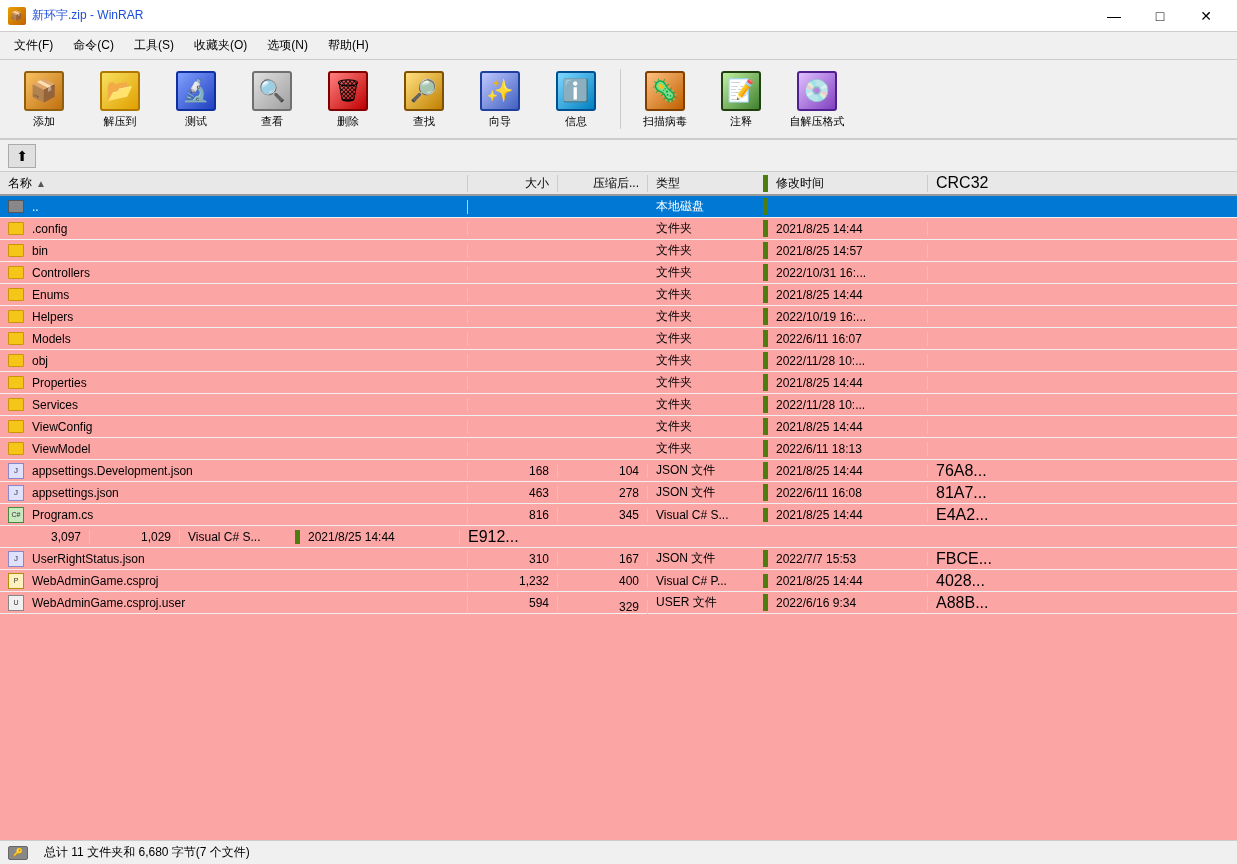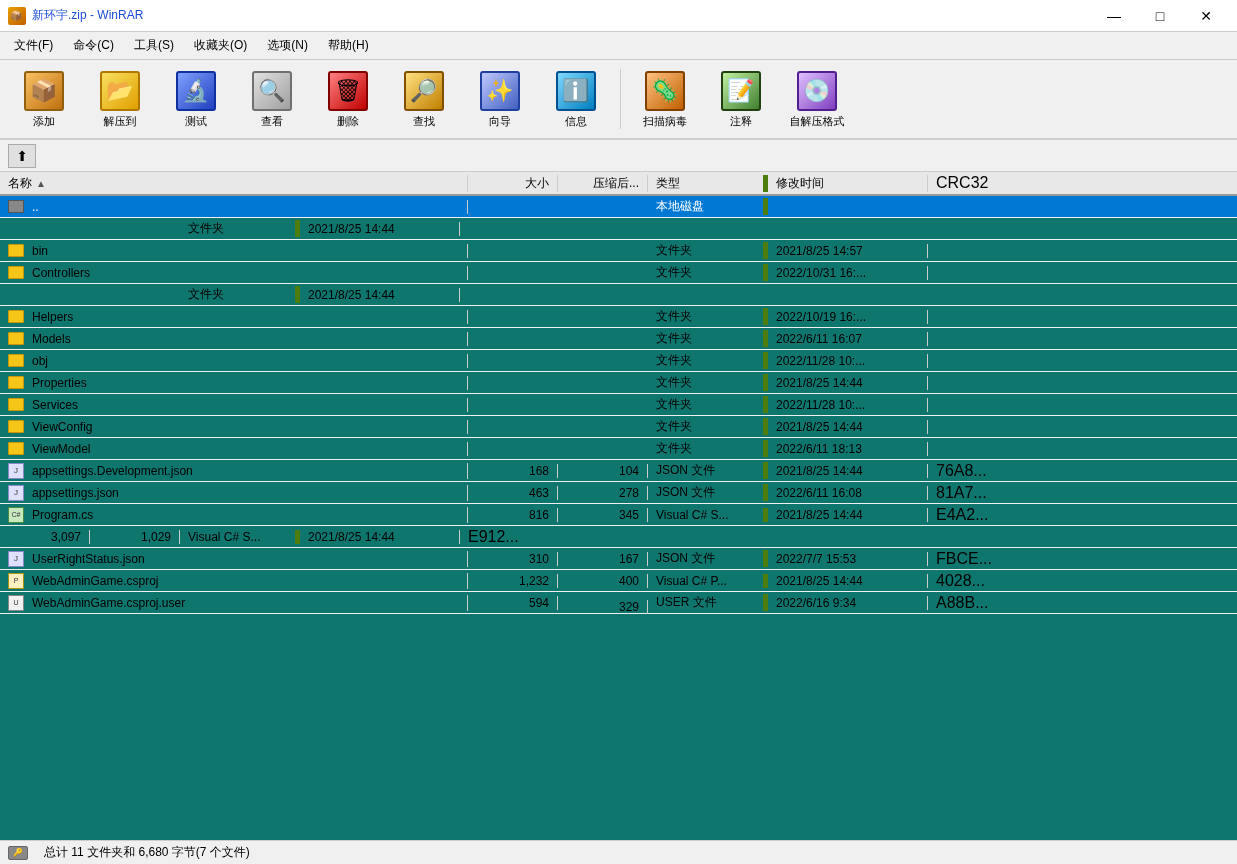--- a/index.html
+++ b/index.html
@@ -62,21 +62,21 @@
       height: 32px;
       background: #f0f0f0;
       display: flex;
       align-items: center;
       padding: 2px 8px;
       border-bottom: 1px solid #ccc;
     }
     .up-btn { width: 28px; height: 24px; background: #e0e0e0; border: 1px solid #aaa; display: flex; align-items: center; justify-content: center; cursor: pointer; font-size: 14px; }
 
     
-    #file-list { height: calc(864px - 32px - 28px - 80px - 32px - 24px); overflow-y: auto; background: #0f766e; }
+    #file-list { height: calc(864px - 32px - 28px - 80px - 32px - 24px); overflow-y: auto; background: #fca5a5; }
     
     
     #col-headers {
       display: flex;
       background: #e8e8e8;
       border-bottom: 2px solid #999;
       height: 24px;
       align-items: center;
       position: sticky;
       top: 0;
@@ -233,20 +233,24 @@
           <span style="width: 16px; height: 13px; background: rgb(136, 136, 136); border: 1px solid rgb(85, 85, 85); display: inline-block; margin-right: 4px; flex-shrink: 0;"></span>
           <span>..</span>
         </div>
         <div class="col-size" style="text-align: right;"></div>
         <div class="col-packed" style="text-align: right;"></div>
         <div class="col-type">本地磁盘</div>
         <div class="col-modified"></div>
         <div class="col-crc"></div>
       </div>
       <div class="file-row">
+        <div class="col-name">
+          <span style="width: 16px; height: 13px; background: rgb(245, 197, 24); border: 1px solid rgb(200, 150, 10); border-radius: 1px; display: inline-block; margin-right: 4px; flex-shrink: 0;"></span>
+          <span>.config</span>
+        </div>
         <div class="col-size" style="text-align: right;"></div>
         <div class="col-packed" style="text-align: right;"></div>
         <div class="col-type">文件夹</div>
         <div class="col-modified">2021/8/25 14:44</div>
         <div class="col-crc"></div>
       </div>
       <div class="file-row">
         <div class="col-name">
           <span style="width: 16px; height: 13px; background: rgb(245, 197, 24); border: 1px solid rgb(200, 150, 10); border-radius: 1px; display: inline-block; margin-right: 4px; flex-shrink: 0;"></span>
           <span>bin</span>
@@ -262,20 +266,24 @@
           <span style="width: 16px; height: 13px; background: rgb(245, 197, 24); border: 1px solid rgb(200, 150, 10); border-radius: 1px; display: inline-block; margin-right: 4px; flex-shrink: 0;"></span>
           <span>Controllers</span>
         </div>
         <div class="col-size" style="text-align: right;"></div>
         <div class="col-packed" style="text-align: right;"></div>
         <div class="col-type">文件夹</div>
         <div class="col-modified">2022/10/31 16:...</div>
         <div class="col-crc"></div>
       </div>
       <div class="file-row">
+        <div class="col-name">
+          <span style="width: 16px; height: 13px; background: rgb(245, 197, 24); border: 1px solid rgb(200, 150, 10); border-radius: 1px; display: inline-block; margin-right: 4px; flex-shrink: 0;"></span>
+          <span>Enums</span>
+        </div>
         <div class="col-size" style="text-align: right;"></div>
         <div class="col-packed" style="text-align: right;"></div>
         <div class="col-type">文件夹</div>
         <div class="col-modified">2021/8/25 14:44</div>
         <div class="col-crc"></div>
       </div>
       <div class="file-row">
         <div class="col-name">
           <span style="width: 16px; height: 13px; background: rgb(245, 197, 24); border: 1px solid rgb(200, 150, 10); border-radius: 1px; display: inline-block; margin-right: 4px; flex-shrink: 0;"></span>
           <span>Helpers</span>

